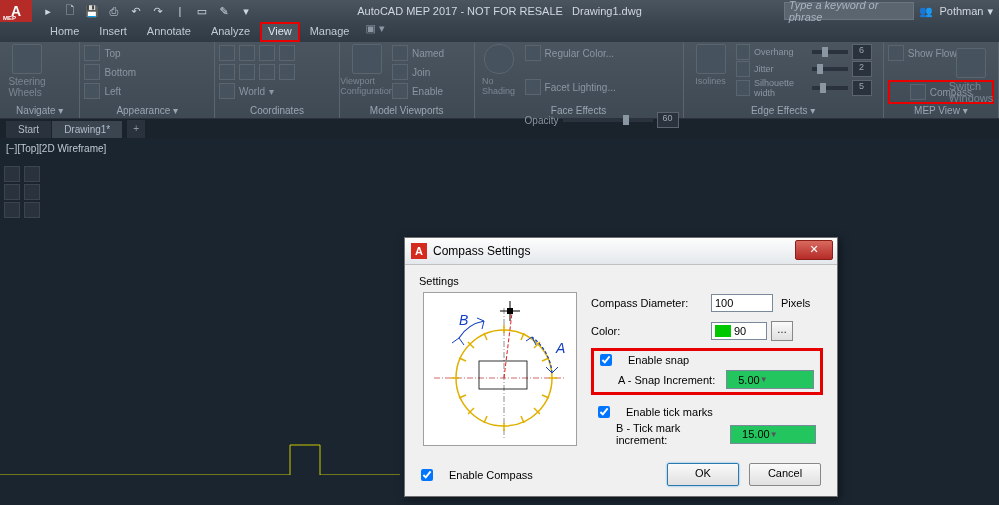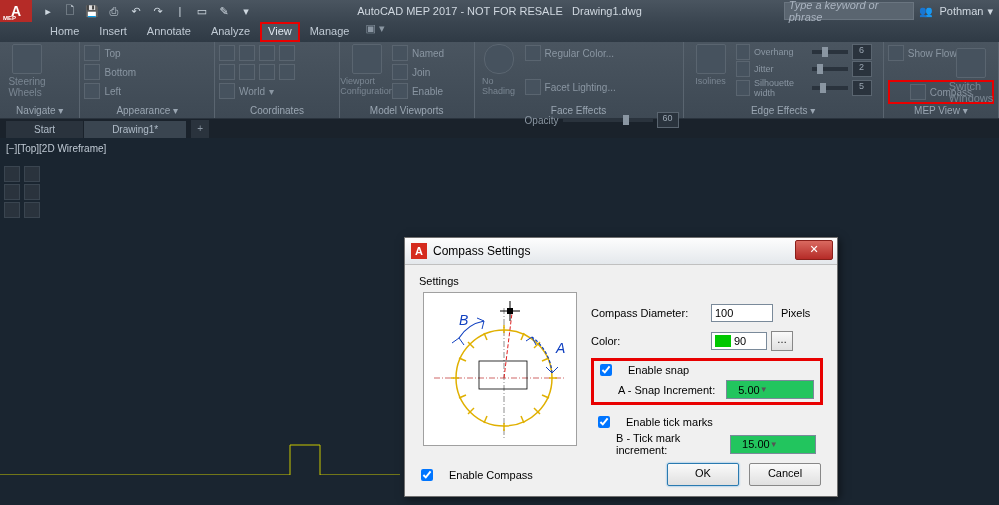--- a/index.html
+++ b/index.html
@@ -29,39 +29,39 @@
 .big-ico{width:28px;height:28px;border:1px solid #5a6570;background:#46525e;border-radius:2px}
 .small-row{display:flex;align-items:center;gap:4px;font-size:10px;color:#8a96a2;height:18px}
 .small-ico{width:14px;height:14px;border:1px solid #5a6570;background:#46525e}
 .slider-row{display:flex;align-items:center;gap:4px}
 .slider{width:90px;height:4px;background:#2a333d;position:relative}
 .slider .thumb{width:6px;height:10px;background:#8a96a2;position:absolute;top:-3px;left:60px}
 .val-box{width:20px;height:14px;background:#2a333d;border:1px solid #5a6570;text-align:center;font-size:9px;color:#9aa6b2}
 .compass-highlight{border:2px solid #e80000}
 
 .doc-tabs{height:20px;background:#1a222b;display:flex;align-items:center;padding-left:6px;font-size:10px}
-.doc-tabs .dtab{padding:3px 28px;background:#2a333d;color:#b0bcc8;border-right:1px solid #1a222b;position:relative}
+.doc-tabs .dtab{padding:3px 12px;background:#2a333d;color:#b0bcc8;border-right:1px solid #1a222b;position:relative}
 .doc-tabs .dtab.active{background:#3a4550}
 .doc-tabs .plus{width:18px;height:18px;background:#2a333d;color:#8a96a2;text-align:center;margin-left:4px;line-height:18px}
 
 .canvas{position:absolute;top:138px;left:0;right:0;bottom:0;background:#1a2530}
 .viewlabel{position:absolute;top:5px;left:6px;color:#c0cad4;font-size:10px}
 .vtoolbar{position:absolute;top:28px;left:4px;width:16px;display:flex;flex-direction:column;gap:2px}
 .vtoolbar div,.vtoolbar2 div{width:14px;height:14px;background:#2a333d;border:1px solid #3a4550}
 .vtoolbar2{position:absolute;top:28px;left:24px;width:16px;display:flex;flex-direction:column;gap:2px}
 .yellow-shape{position:absolute;bottom:30px;left:0;height:40px}
 
 .dialog{position:absolute;top:237px;left:404px;width:432px;height:258px;background:#f0f0f0;border:1px solid #707070;box-shadow:2px 2px 8px rgba(0,0,0,.5);color:#000}
 .dlg-title{height:26px;background:linear-gradient(#fdfdfd,#e4e8ec);display:flex;align-items:center;padding:0 6px;border-bottom:1px solid #c0c0c0;font-size:12px}
 .dlg-title .a-ico{width:16px;height:16px;background:#d52b1e;display:flex;align-items:center;justify-content:center;color:#fff;font-weight:bold;font-size:11px;margin-right:6px}
 .dlg-close{position:absolute;top:2px;right:4px;width:36px;height:18px;background:linear-gradient(#d96a60,#b52b27);border:1px solid #8a1f1a;border-radius:2px;color:#fff;text-align:center;font-size:11px;line-height:16px}
 .dlg-body{padding:10px 14px;font-size:11px}
 .dlg-body .sect{margin-bottom:16px}
 .preview{width:152px;height:152px;border:1px solid #a0a0a0;background:#fff;position:absolute;top:54px;left:18px}
-.right-col{position:absolute;top:64px;left:186px;right:14px}
+.right-col{position:absolute;top:54px;left:186px;right:14px}
 .row{display:flex;align-items:center;height:22px;margin-bottom:6px;font-size:11px}
 .row label{width:120px}
 .txt{width:54px;height:16px;border:1px solid #7a8a9a;background:#fff;font-size:11px;padding:0 3px}
 .color-sw{width:54px;height:16px;border:1px solid #7a8a9a;background:#fff;display:flex;align-items:center}
 .color-sw .sw{width:16px;height:12px;background:#00c800;margin:0 3px}
 .dots-btn{width:20px;height:18px;border:1px solid #888;background:linear-gradient(#fafafa,#e0e0e0);text-align:center;margin-left:4px;font-size:10px;line-height:15px}
 .group{border:1px solid transparent;padding:4px 6px}
 .snap-group{border:3px solid #e80000;padding:3px 6px;margin-top:0}
 .chk{display:flex;align-items:center;gap:16px}
 .chk input{margin:0;width:12px;height:12px}

